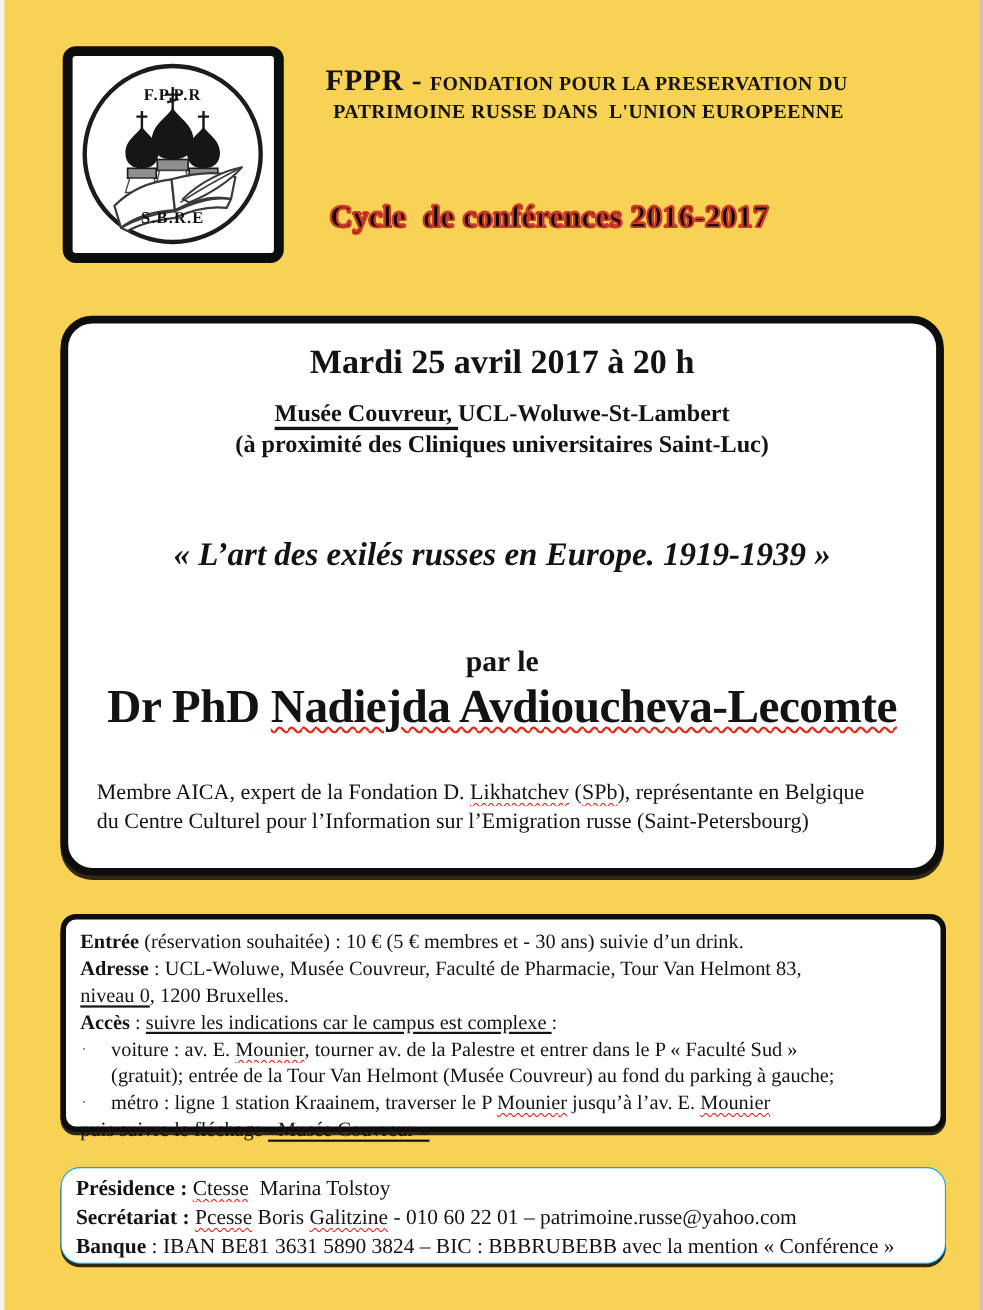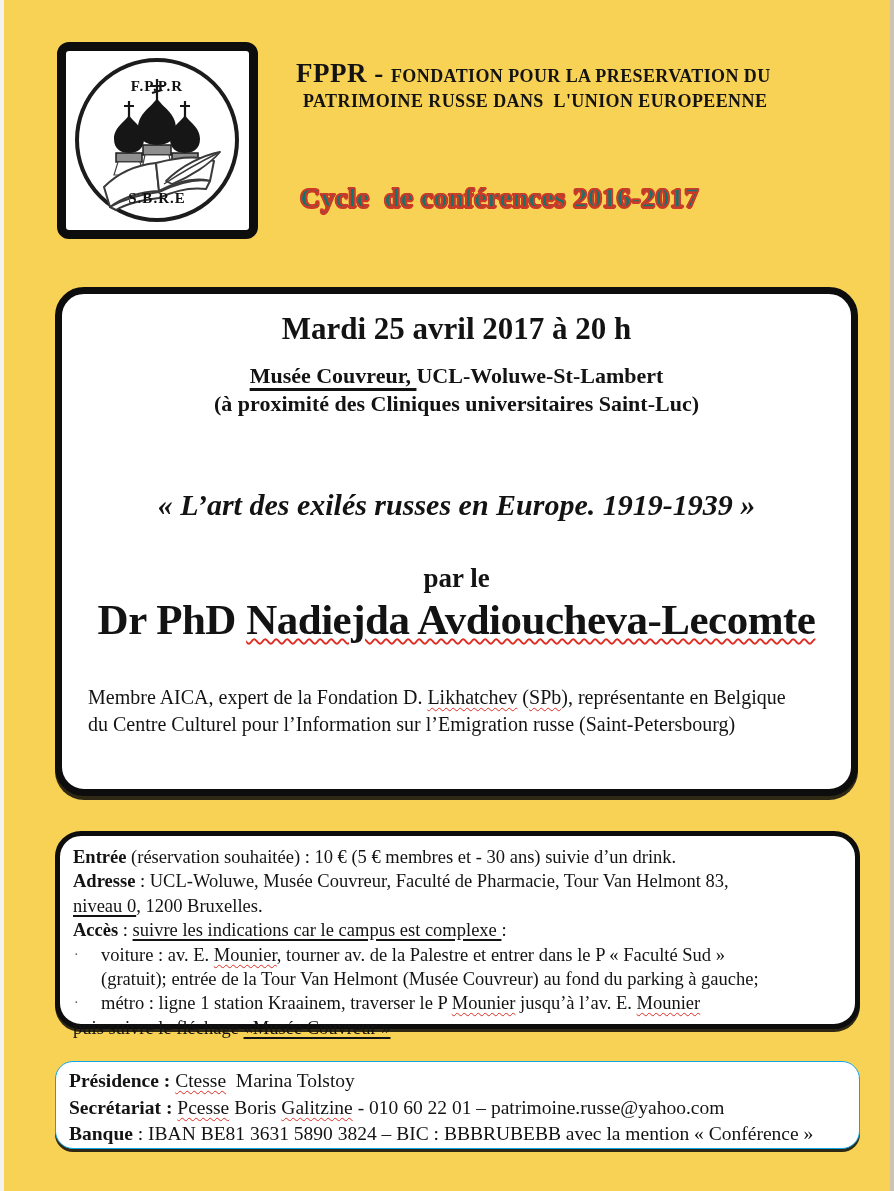--- a/index.html
+++ b/index.html
@@ -12,46 +12,46 @@
   .logo-box { position:absolute; left:53px; top:42px; width:201px; height:197px;
               background:#fff; border:9px solid #0d0d0d; border-radius:12px; }
   .logo-box svg { width:100%; height:100%; display:block; }
 
   .header-block { position:absolute; left:292px; top:60px; width:575px; }
   .org-line1 { font-weight:bold; font-size:18px; letter-spacing:.4px; line-height:26px; }
   .org-acronym { font-size:27px; letter-spacing:.5px; }
   .org-line2 { font-weight:bold; font-size:18px; letter-spacing:.4px; line-height:24px; padding-left:7px; }
 
   .cycle-title { position:absolute; left:296px; top:182px; font-size:28px; font-weight:bold;
-                 letter-spacing:.5px; color:#0f766e; -webkit-text-stroke:1.3px #cd3a28;
+                 letter-spacing:.5px; color:#000000; -webkit-text-stroke:1.3px #cd3a28;
                  text-shadow:1.5px 0 0 #cd3a28, -1.5px 0 0 #cd3a28, 0 1.5px 0 #cd3a28, 0 -1.5px 0 #cd3a28,
                              1px 1px 0 #cd3a28, -1px -1px 0 #cd3a28, 1px -1px 0 #cd3a28, -1px 1px 0 #cd3a28; }
 
   
   .main-box { position:absolute; left:51px; top:287px; width:803px; height:509px; background:#fff;
               border:7px solid #0d0d0d; border-radius:29px; text-align:center;
               box-shadow:0 4px 0 rgba(10,10,10,.85); }
   .datetime { margin-top:17px; font-size:31px; font-weight:bold; }
   .venue-line { margin-top:16px; font-size:22px; font-weight:bold; }
   .venue-underl { text-decoration:underline; text-decoration-thickness:3px; text-underline-offset:5px; }
   .venue-note { margin-top:2px; font-size:22px; font-weight:bold; }
   .lecture-title { margin-top:71px; font-size:30px; font-weight:bold; font-style:italic; }
-  .par-le { margin-top:41px; font-size:27px; font-weight:bold; }
+  .par-le { margin-top:64px; font-size:27px; font-weight:bold; }
   .speaker { margin-top:1px; font-size:43px; font-weight:bold; letter-spacing:-.5px; }
   .bio { margin-top:40px; text-align:left; padding:0 26px 0 26px; font-size:20px; line-height:27px; }
 
   .sq  { text-decoration:underline; text-decoration-style:wavy; text-decoration-color:#e02b20;
          text-decoration-thickness:1px; text-underline-offset:3px; }
   .sq-big { text-decoration:underline; text-decoration-style:wavy; text-decoration-color:#e02b20;
             text-decoration-thickness:2px; text-underline-offset:4px; }
   .ul  { text-decoration:underline; text-decoration-thickness:1.5px; text-underline-offset:3px; }
   .b   { font-weight:bold; }
 
   .info-box { position:absolute; left:51px; top:831px; width:805px; height:198px; background:#fff;
-              border:5px solid #0d0d0d; border-radius:26px; padding:9px 12px 0 13px;
+              border:5px solid #0d0d0d; border-radius:14px; padding:9px 12px 0 13px;
               font-size:18.5px; line-height:24.4px; box-shadow:0 3px 0 rgba(10,10,10,.85); }
   .bullet-line { position:relative; padding-left:28px; }
   .bullet-dot { position:absolute; left:1px; top:0; font-size:14px; color:#555; }
   .cont-line { padding-left:28px; }
 
   .contact-box { position:absolute; left:51px; top:1061px; width:805px; height:88px; background:#fff;
                  border:1px solid #0ea5e9; border-radius:18px; padding:6px 12px 0 13px;
                  font-size:19.5px; line-height:26.5px; box-shadow:0 3px 0 rgba(10,10,10,.85); }
 </style>
 </head>

